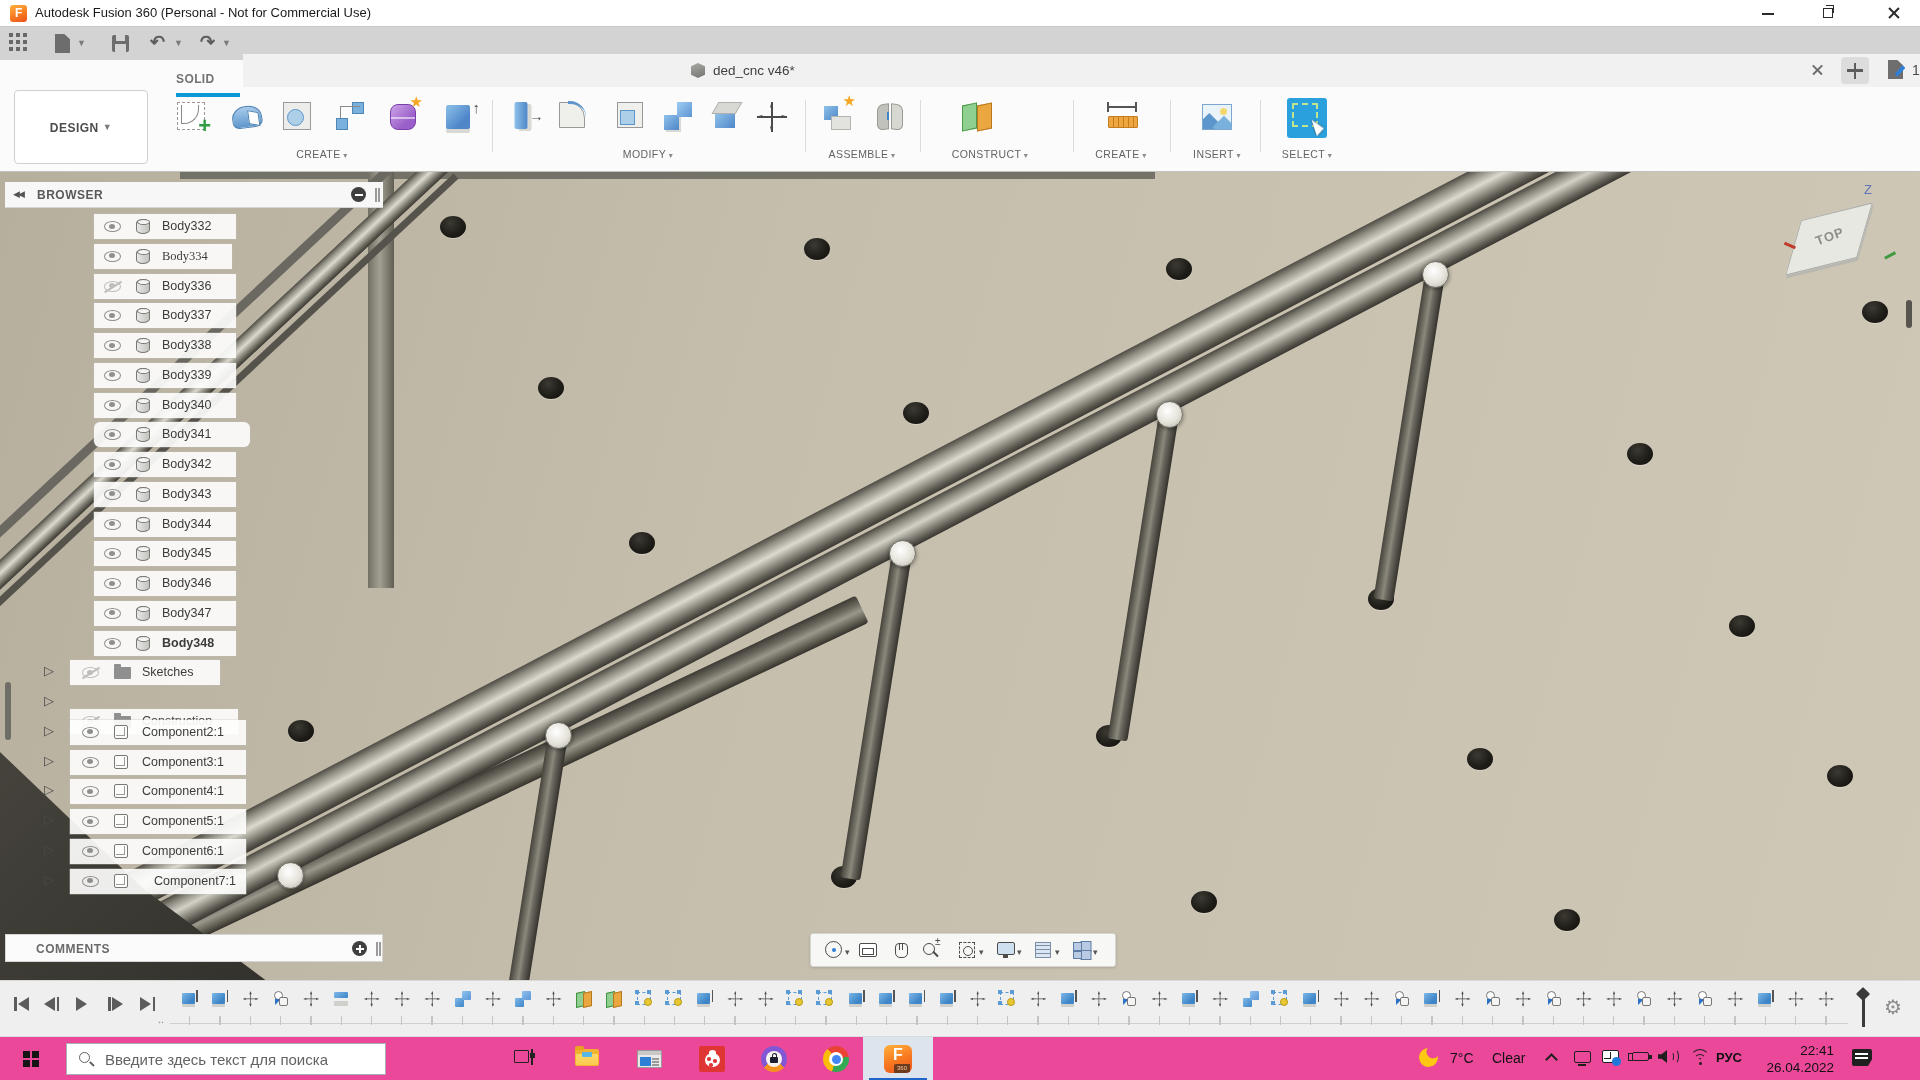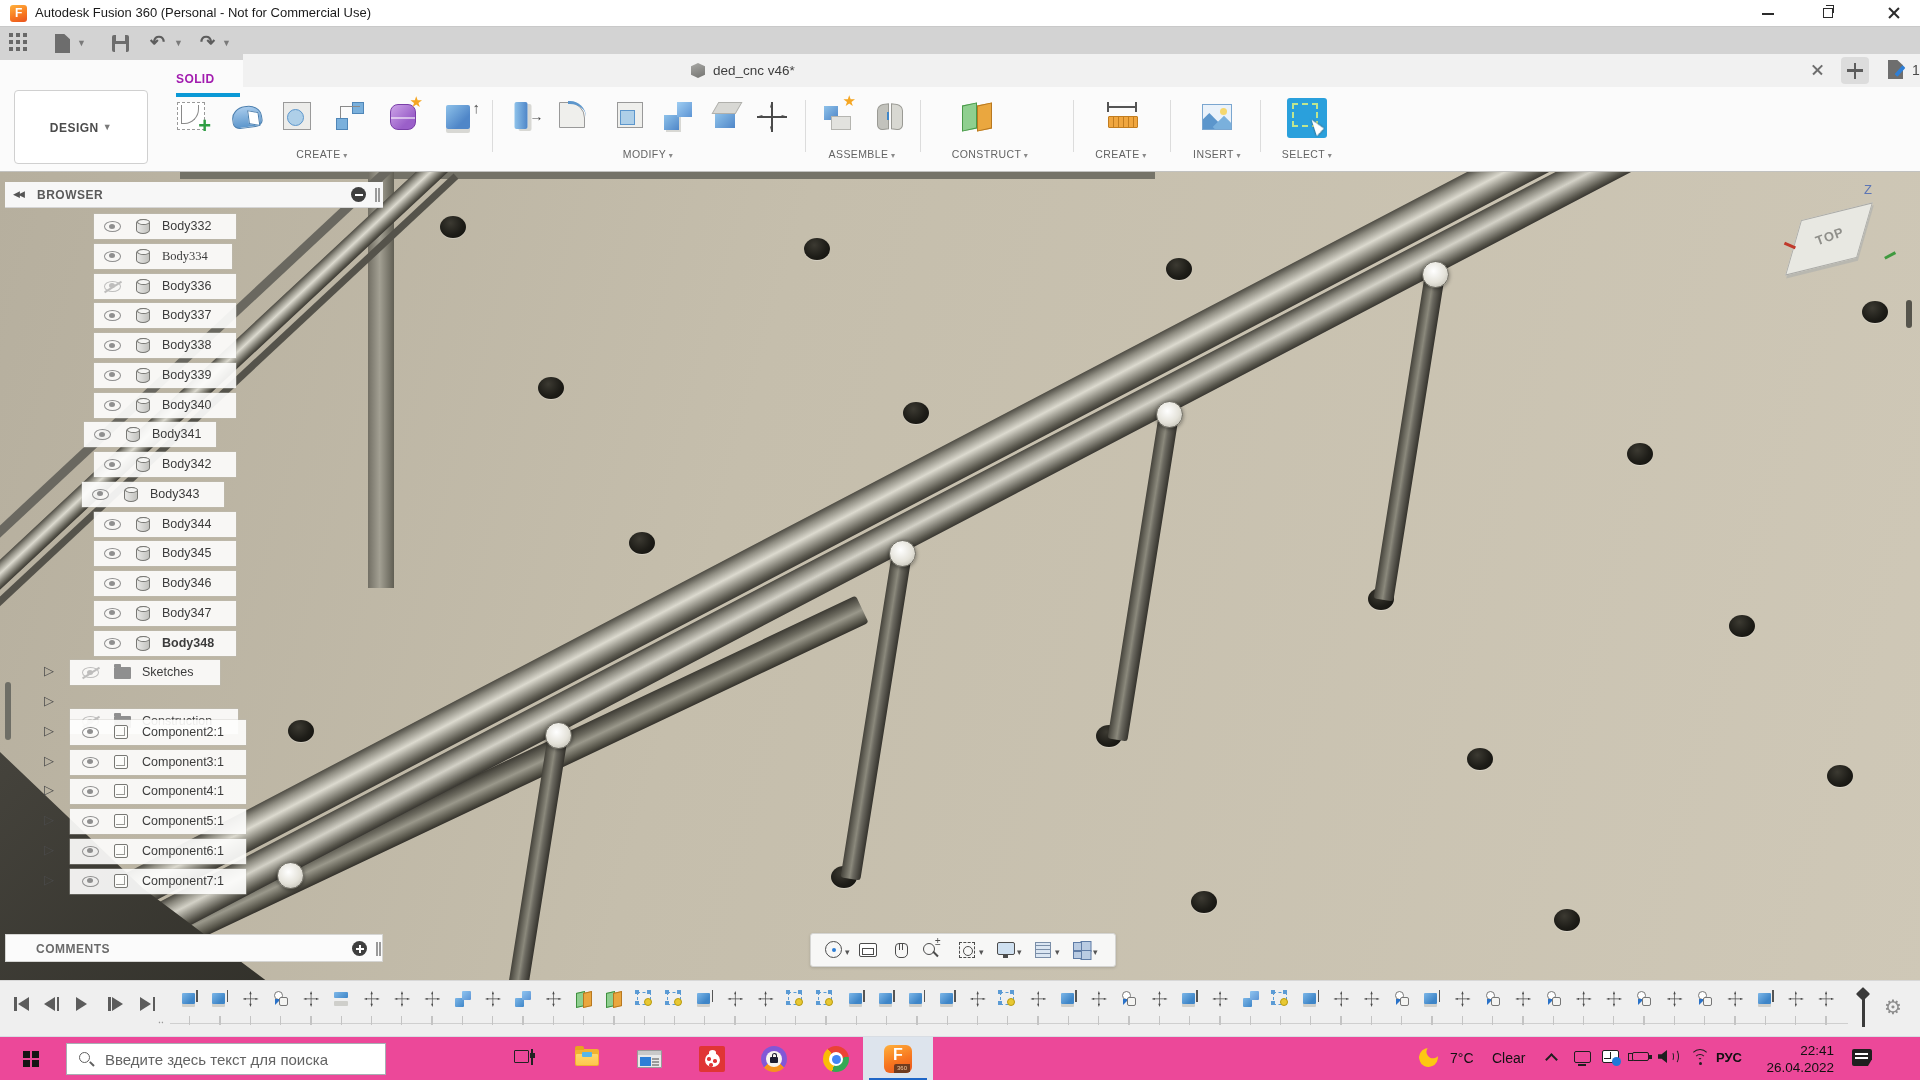--- a/index.html
+++ b/index.html
@@ -44,21 +44,21 @@
   #tab-new::before { content:""; position:absolute; left:6px; top:12px; width:16px; height:2.5px; background:#5c5c5c; }
   #tab-new::after  { content:""; position:absolute; left:12.5px; top:5.5px; width:2.5px; height:16px; background:#5c5c5c; }
   #doc-counter { position:absolute; left:1645px; top:5px; }
   #doc-counter .pg { position:absolute; left:0; top:1px; width:15px; height:19px; background:#6e6e6e; clip-path:polygon(0 0,62% 0,100% 28%,100% 100%,0 100%); }
   #doc-counter .pen { position:absolute; left:10px; top:6px; width:4px; height:12px; background:#2f7fd6; transform:rotate(42deg); border-radius:1px; }
   #doc-counter .ct { position:absolute; left:24px; top:3px; font-size:14px; color:#4a4a4a; white-space:nowrap; }
 
   
   #ribbon { position:absolute; left:0; top:60px; width:1920px; height:112px; background:#fbfbfb; border-bottom:1px solid #c2c2c0; z-index:48; }
   .rtab { position:absolute; top:12px; font-size:12px; font-weight:bold; letter-spacing:.4px; color:#5a5a5a; }
-  .rtab.active { color:#a21caf; }
+  .rtab.active { color:#737373; }
   #tab-underline { position:absolute; left:176px; top:33px; width:64px; height:4px; background:#0a99d6; }
   #design-btn { position:absolute; left:14px; top:30px; width:134px; height:74px; background:#fff; border:1px solid #d0d0d0; border-radius:4px; text-align:center; line-height:72px; font-size:12px; font-weight:bold; color:#4c4c4c; letter-spacing:.5px; }
   #design-btn .ddc{ vertical-align:2px; margin-left:4px;}
   .grp-label { position:absolute; top:88px; font-size:10.5px; color:#636363; letter-spacing:.4px; transform:translateX(-50%); white-space:nowrap; }
   .grp-label::after { content:" ▾"; font-size:8px; color:#8a8a8a; }
   .rsep { position:absolute; top:40px; width:1px; height:52px; background:#dcdcdc; }
   .tool { position:absolute; top:42px; transform:translateX(-50%); }
 
   
   .t-sketch { width:28px; height:28px; border:1.5px dashed #9a9a9a; position:relative; background:#fff;}
@@ -535,31 +535,31 @@
       <div class="brow" style="left: 94px; top: 362.75px; width: 142px;">
         <div class="eye" style="left: 10px;"></div>
         <div class="ic-body" style="left: 42px;"></div>
         <div class="lbl" style="left: 68px;">Body339</div>
       </div>
       <div class="brow" style="left: 94px; top: 392.5px; width: 142px;">
         <div class="eye" style="left: 10px;"></div>
         <div class="ic-body" style="left: 42px;"></div>
         <div class="lbl" style="left: 68px;">Body340</div>
       </div>
-      <div class="brow" style="left: 84px; top: 422.25px; width: 132px;">
+      <div class="brow" style="left: 94px; top: 422.25px; width: 156px; border-radius: 6px;">
         <div class="eye" style="left: 10px;"></div>
         <div class="ic-body" style="left: 42px;"></div>
         <div class="lbl" style="left: 68px;">Body341</div>
       </div>
       <div class="brow" style="left: 94px; top: 452px; width: 142px;">
         <div class="eye" style="left: 10px;"></div>
         <div class="ic-body" style="left: 42px;"></div>
         <div class="lbl" style="left: 68px;">Body342</div>
       </div>
-      <div class="brow" style="left: 82px; top: 481.75px; width: 142px;">
+      <div class="brow" style="left: 94px; top: 481.75px; width: 142px;">
         <div class="eye" style="left: 10px;"></div>
         <div class="ic-body" style="left: 42px;"></div>
         <div class="lbl" style="left: 68px;">Body343</div>
       </div>
       <div class="brow" style="left: 94px; top: 511.5px; width: 142px;">
         <div class="eye" style="left: 10px;"></div>
         <div class="ic-body" style="left: 42px;"></div>
         <div class="lbl" style="left: 68px;">Body344</div>
       </div>
       <div class="brow" style="left: 94px; top: 541.25px; width: 142px;">
@@ -621,21 +621,21 @@
       <div class="tri" style="left: 44px; top: 841.75px;">▷</div>
       <div class="brow" style="left: 70px; top: 838.75px; width: 176px;">
         <div class="eye" style="left: 12px;"></div>
         <div class="ic-cube" style="left: 44px;"></div>
         <div class="lbl" style="left: 72px;">Component6:1</div>
       </div>
       <div class="tri" style="left: 44px; top: 871.5px;">▷</div>
       <div class="brow" style="left: 70px; top: 868.5px; width: 176px;">
         <div class="eye" style="left: 12px;"></div>
         <div class="ic-cube" style="left: 44px;"></div>
-        <div class="lbl" style="left: 72px;">Component7:1</div>
+        <div class="lbl" style="left: 84px;">Component7:1</div>
       </div>
     </div>
   <div id="vp-scroll-left"></div>
 
   <div id="comments">
     <div class="lbl">COMMENTS</div>
     <div class="circle-btn plus" style="left:346px;top:6px"></div>
     <div class="vhandle" style="left:370px;top:7px"></div>
   </div>
 

